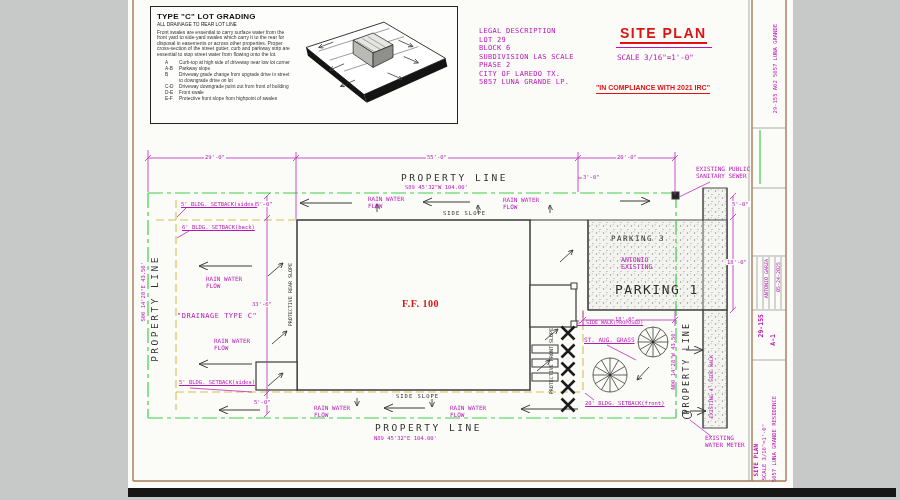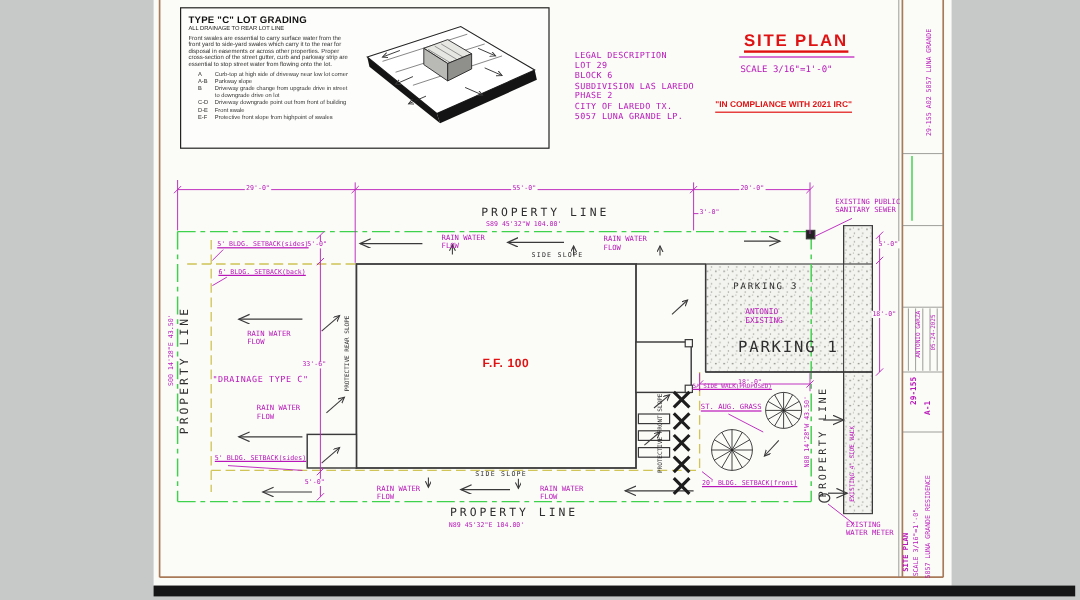--- a/index.html
+++ b/index.html
@@ -22,21 +22,21 @@
         border:1.8px solid #222;box-sizing:border-box;display:flex;gap:4px;
         padding:5px 6px;overflow:hidden;font-family:"Liberation Sans",sans-serif;}
   .gbox .txt{width:136px;flex:none;}
   .gbox h1{margin:0;font-size:8px;letter-spacing:.2px;color:#111;}
   .gbox h2{margin:1px 0 0 0;font-size:4.8px;font-weight:normal;color:#222;}
   .gbox p{margin:3px 0 0 0;font-size:5px;line-height:5.4px;color:#333;}
   .gbox .itm{display:flex;font-size:4.8px;line-height:5.2px;color:#333;margin-top:1px;}
   .gbox .itm b{width:14px;flex:none;font-weight:normal;}
   .gbox ol{margin:3px 0 0 8px;padding:0;list-style:none;}
   .legal{position:absolute;left:479px;top:27px;font-size:7px;line-height:8.5px;
-         letter-spacing:.3px;color:#b916b9;white-space:nowrap;margin-top:15px;}
+         letter-spacing:.3px;color:#b916b9;white-space:nowrap;}
   .tb-v{position:absolute;writing-mode:vertical-rl;transform:rotate(180deg);
         white-space:nowrap;color:#b916b9;}
 </style>
 </head>
 <body>
 
 <div id="app">
 
   <div class="sheet"></div>
   <div class="blackbar"></div>
@@ -241,21 +241,21 @@
           <line x1="100" y1="62" x2="116" y2="69" marker-end="url(#ahs)"></line>
         </g>
       </g>
     </svg>
   </div>
 
   <div class="legal">
     <div>LEGAL DESCRIPTION</div>
     <div>LOT 29</div>
     <div>BLOCK 6</div>
-    <div>SUBDIVISION LAS LAREDO</div>
+    <div>SUBDIVISION LAS SCALE</div>
     <div>PHASE 2</div>
     <div>CITY OF LAREDO TX.</div>
     <div>5057 LUNA GRANDE LP.</div>
   </div>
 
   <div class="lab red" style="left:620px;top:25px;font-family:'Liberation Sans',sans-serif;font-weight:bold;font-size:14px;letter-spacing:1.5px;border-bottom:2px solid #e01212;padding-bottom:1px;">SITE PLAN</div>
   <div class="abs" style="left:616px;top:47px;width:96px;height:1px;background:#b916b9;"></div>
   <div class="lab mag" style="left:617px;top:54px;font-size:7.5px;">SCALE 3/16"=1'-0"</div>
   <div class="lab red" style="left:596px;top:84px;font-family:'Liberation Sans',sans-serif;font-weight:bold;font-size:7px;border-bottom:1px solid #e01212;padding-bottom:1px;">"IN COMPLIANCE WITH 2021 IRC"</div>
 
@@ -294,21 +294,21 @@
 
   <div class="lab blk" style="left:443px;top:210px;font-size:5.5px;letter-spacing:1px;">SIDE SLOPE</div>
   <div class="lab blk" style="left:396px;top:393px;font-size:5.5px;letter-spacing:1px;">SIDE SLOPE</div>
   <div class="lab mag uln" style="left:181px;top:201px;font-size:5.5px;">5' BLDG. SETBACK(sides)</div>
   <div class="lab mag uln" style="left:182px;top:224px;font-size:5.5px;">6' BLDG. SETBACK(back)</div>
   <div class="lab mag uln" style="left:179px;top:379px;font-size:5.5px;">5' BLDG. SETBACK(sides)</div>
   <div class="lab mag uln" style="left:585px;top:400px;font-size:5.5px;">20' BLDG. SETBACK(front)</div>
   <div class="lab mag uln" style="left:577px;top:320px;font-size:5px;">5' SIDE WALK(PROPOSED)</div>
 
   <div class="lab mag" style="left:177px;top:312px;font-size:7px;letter-spacing:.5px;">"DRAINAGE TYPE C"</div>
-  <div class="lab red" style="left:402px;top:298px;font-family:Liberation Sans, sans-serif;font-weight:bold;font-size:10px;letter-spacing:.5px;">F.F. 100</div>
+  <div class="lab red" style="left:402px;top:298px;font-family:Liberation Serif, serif;font-weight:bold;font-size:10px;letter-spacing:.5px;">F.F. 100</div>
   <div class="vt blk" style="left:287px;top:263px;font-size:5px;">PROTECTIVE REAR SLOPE</div>
   <div class="vt blk" style="left:548px;top:328px;font-size:5px;">PROTECTIVE FRONT SLOPE</div>
 
   <div class="lab blk" style="left:611px;top:235px;font-size:7.5px;letter-spacing:1.5px;">PARKING 3</div>
   <div class="lab mag" style="left:621px;top:257px;font-size:6.5px;">ANTONIO
 EXISTING</div>
   <div class="lab blk" style="left:615px;top:283px;font-size:13px;letter-spacing:1.5px;">PARKING 1</div>
 
   <div class="lab mag" style="left:696px;top:166px;font-size:6px;">EXISTING PUBLIC
 SANITARY SEWER</div>

